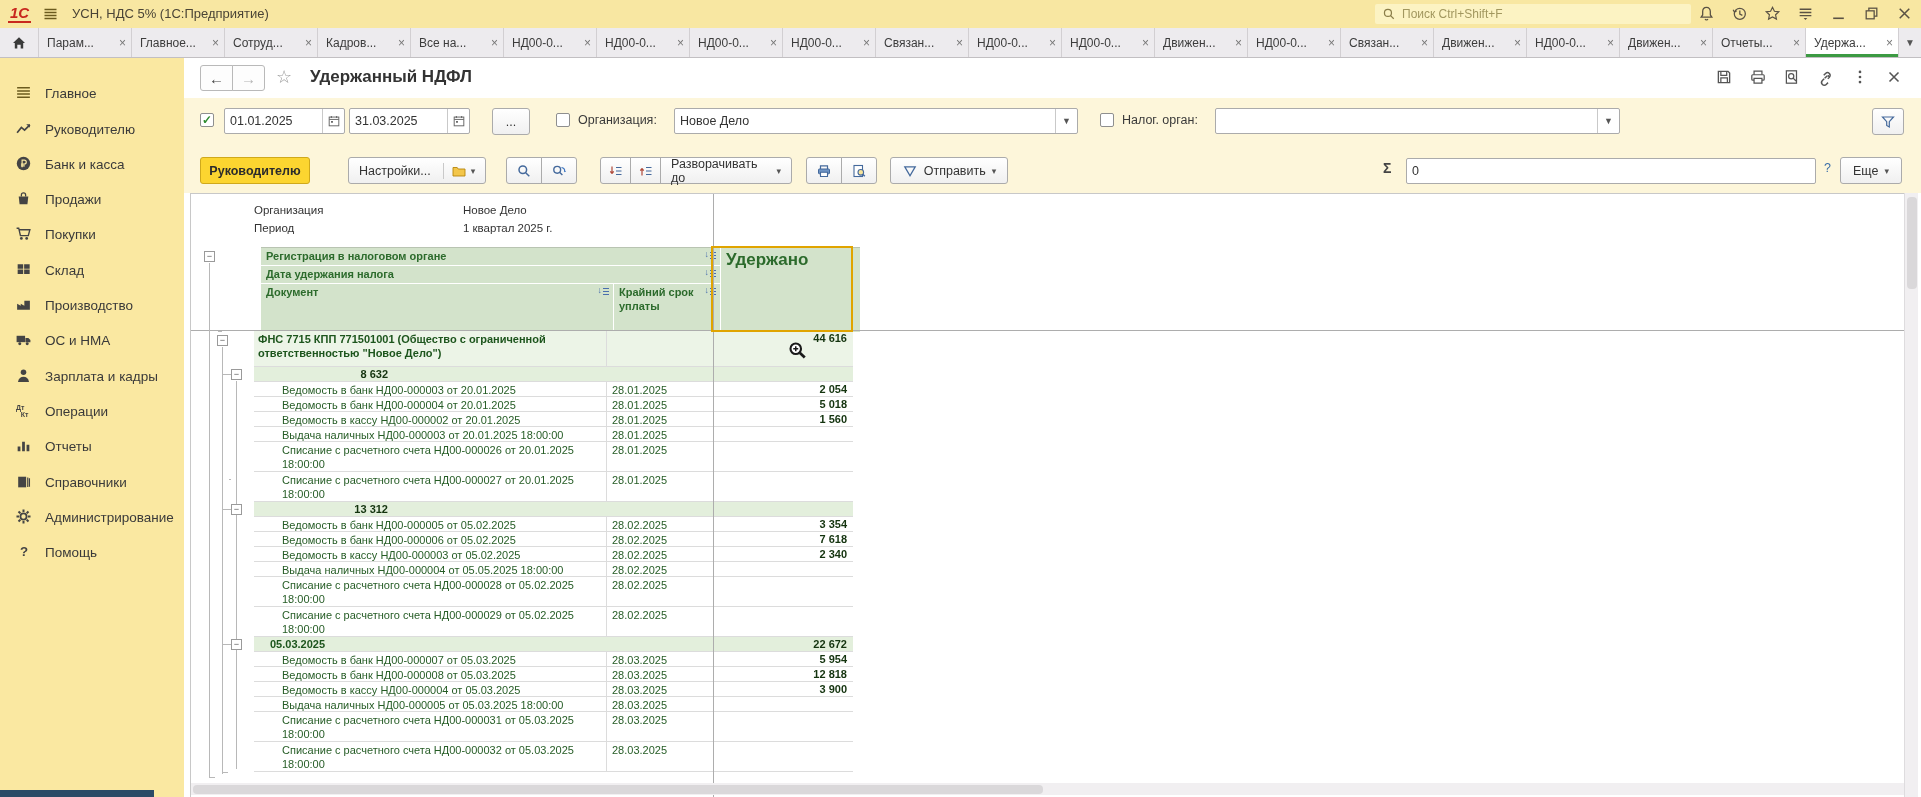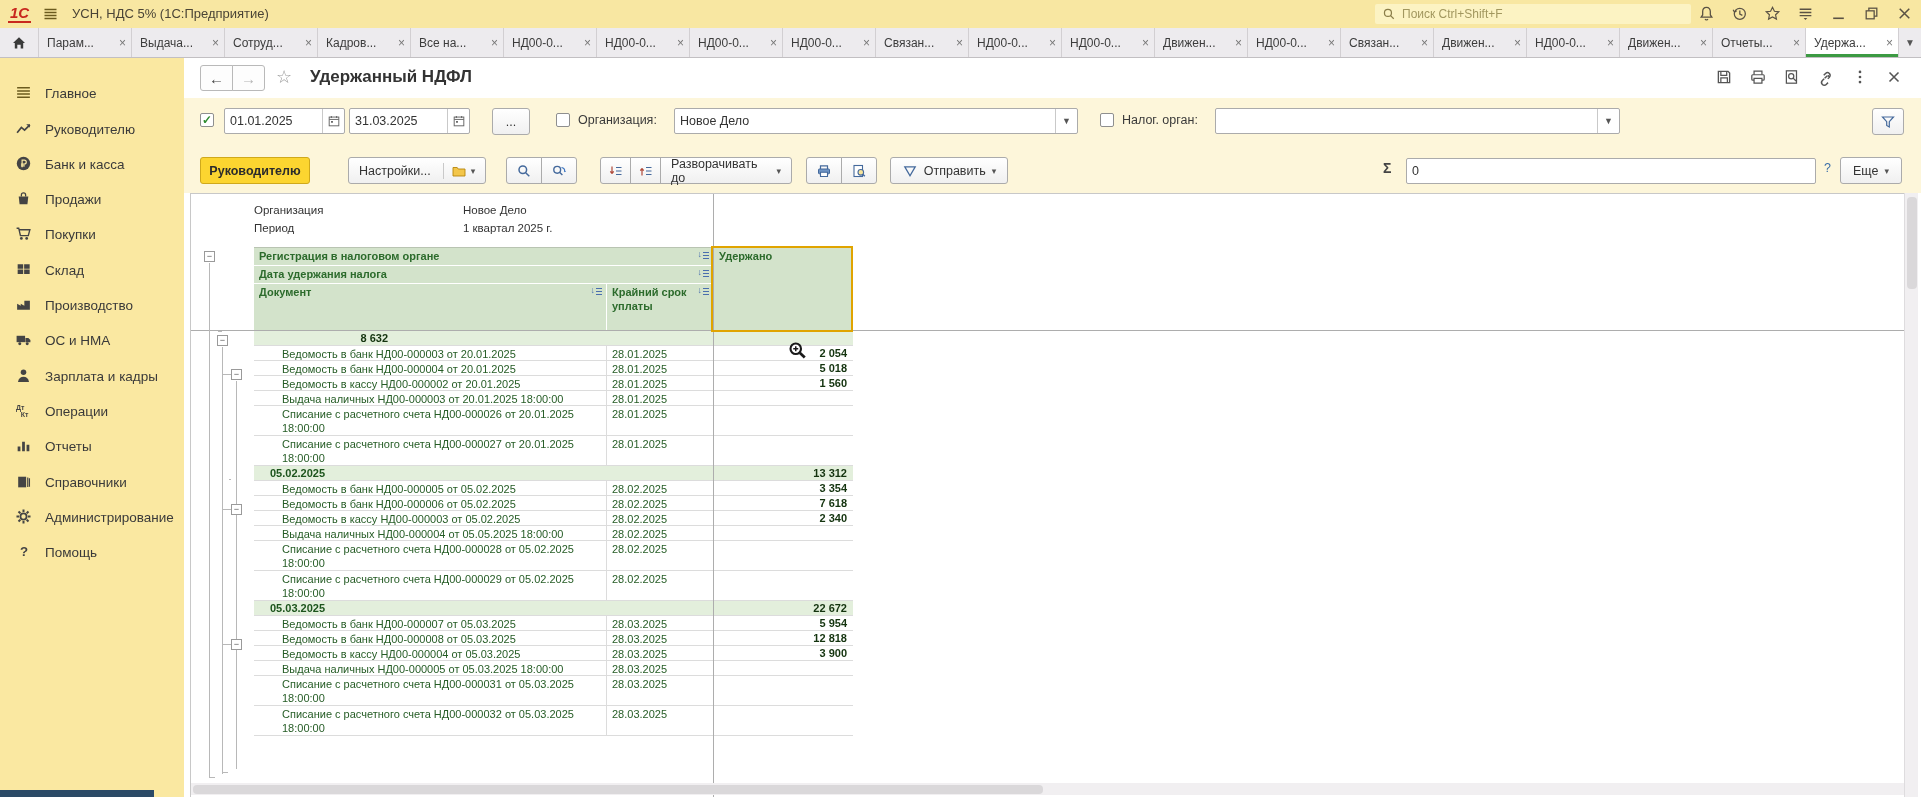--- a/index.html
+++ b/index.html
@@ -78,28 +78,28 @@
 
   
   .report{position:absolute;left:6px;top:135px;width:1714px;height:604px;background:#fff;
           border-top:1px solid #c8c8c8;border-left:1px solid #c8c8c8;box-sizing:border-box}
   .r-abs{position:absolute}
   .info-line{display:flex;height:18px;font-size:11.5px;color:#333;align-items:flex-end}
   .info-label{width:209px}
   .freeze-v{position:absolute;left:522px;top:0;bottom:0;width:1px;background:#adadad}
   .freeze-h{position:absolute;left:0;top:136px;right:0;height:1px;background:#adadad}
 
-  .hdr-block{position:absolute;left:63px;top:53px;width:599px;border-top:1px solid #b9c4b2;box-sizing:border-box}
+  .hdr-block{position:absolute;left:70px;top:53px;width:599px;border-top:1px solid #b9c4b2;box-sizing:border-box}
   .hrow{background:#d3e3cb;color:#2c6b2c;font-weight:bold;font-size:11px;position:relative;box-sizing:border-box}
   .hrow1,.hrow2{width:459px;height:18px;line-height:17px;padding-left:5px;border-bottom:1px solid #fff}
   .hrow3{width:459px;height:48px;display:flex;border-bottom:1px solid #b9c4b2}
   .hc-doc{width:353px;padding:2px 4px 0 5px;position:relative;box-sizing:border-box;border-right:1px solid #fff}
   .hc-dl{width:106px;padding:2px 0 0 5px;position:relative;box-sizing:border-box;line-height:13.5px}
   .hc-wh{position:absolute;left:459px;top:0;width:140px;height:84px;background:#d3e3cb;color:#2c6b2c;
-         font-weight:bold;font-size:11px;padding:2px 0 0 5px;box-sizing:border-box;border-left:1px solid #fff}
+         font-weight:bold;font-size:17px;padding:2px 0 0 5px;box-sizing:border-box;border-left:1px solid #fff}
   .sel-border{position:absolute;left:520px;top:52px;width:142px;height:86px;border:2px solid #e0a400;
               box-sizing:border-box;pointer-events:none;z-index:6}
   .sort{position:absolute;right:4px;top:2px;display:flex;gap:1px;align-items:flex-start}
   .sort-a{color:#4a6fae;font-size:9px;line-height:9px;font-weight:normal}
   .sort-l{width:6px;height:1px;background:#4a6fae;margin-top:2px;box-shadow:0 3px 0 #4a6fae,0 6px 0 #4a6fae}
 
   .tbody{position:absolute;left:63px;top:137px;width:599px;font-size:11px}
   .row{display:flex;border-bottom:1px solid #dcdcdc;box-sizing:border-box}
   .org-row{height:36px;background:#ecf4e7}
   .grp-row{height:15px;background:#e3efdc;font-weight:bold;color:#1d551d}
@@ -201,21 +201,21 @@
           <path d="M8 2.3L14 8h-1.8v5.6H9.7V9.8H6.3v3.8H3.8V8H2z" fill="#3a3a3a"></path>
         </svg>
       </span>
     </div>
   <div id="tab-strip" style="display:flex">
       <div class="tab">
         <span class="tab-label">Парам...</span>
         <span class="tab-x">×</span>
       </div>
       <div class="tab">
-        <span class="tab-label">Выдача...</span>
+        <span class="tab-label">Главное...</span>
         <span class="tab-x">×</span>
       </div>
       <div class="tab">
         <span class="tab-label">Сотруд...</span>
         <span class="tab-x">×</span>
       </div>
       <div class="tab">
         <span class="tab-label">Кадров...</span>
         <span class="tab-x">×</span>
       </div>
@@ -645,20 +645,25 @@
               <span class="sort-a">↓</span>
               <span class="sort-l"></span>
             </span>
         </div>
       </div>
       <div class="hc-wh"><span>Удержано</span></div>
     </div>
     <div class="sel-border"></div>
 
     <div class="tbody" id="tbody">
+      <div class="row org-row">
+        <div class="c-doc">ФНС 7715 КПП 771501001 (Общество с ограниченной ответственностью "Новое Дело")</div>
+        <div class="c-dl"></div>
+        <div class="c-val">44 616</div>
+      </div>
     <div class="row grp-row">
           <div class="c-val">8 632</div>
         </div>
         <div class="row doc-row">
           <div class="c-doc">Ведомость в банк НД00-000003 от 20.01.2025</div>
           <div class="c-dl">28.01.2025</div>
           <div class="c-val">2 054</div>
         </div>
         <div class="row doc-row">
           <div class="c-doc">Ведомость в банк НД00-000004 от 20.01.2025</div>
@@ -679,21 +684,20 @@
           <div class="c-doc">Списание с расчетного счета НД00-000026 от 20.01.2025 18:00:00</div>
           <div class="c-dl">28.01.2025</div>
           <div class="c-val"></div>
         </div>
         <div class="row doc-row tall">
           <div class="c-doc">Списание с расчетного счета НД00-000027 от 20.01.2025 18:00:00</div>
           <div class="c-dl">28.01.2025</div>
           <div class="c-val"></div>
         </div>
         <div class="row grp-row">
-          <div class="c-grp">05.02.2025</div>
           <div class="c-val">13 312</div>
         </div>
         <div class="row doc-row">
           <div class="c-doc">Ведомость в банк НД00-000005 от 05.02.2025</div>
           <div class="c-dl">28.02.2025</div>
           <div class="c-val">3 354</div>
         </div>
         <div class="row doc-row">
           <div class="c-doc">Ведомость в банк НД00-000006 от 05.02.2025</div>
           <div class="c-dl">28.02.2025</div>

